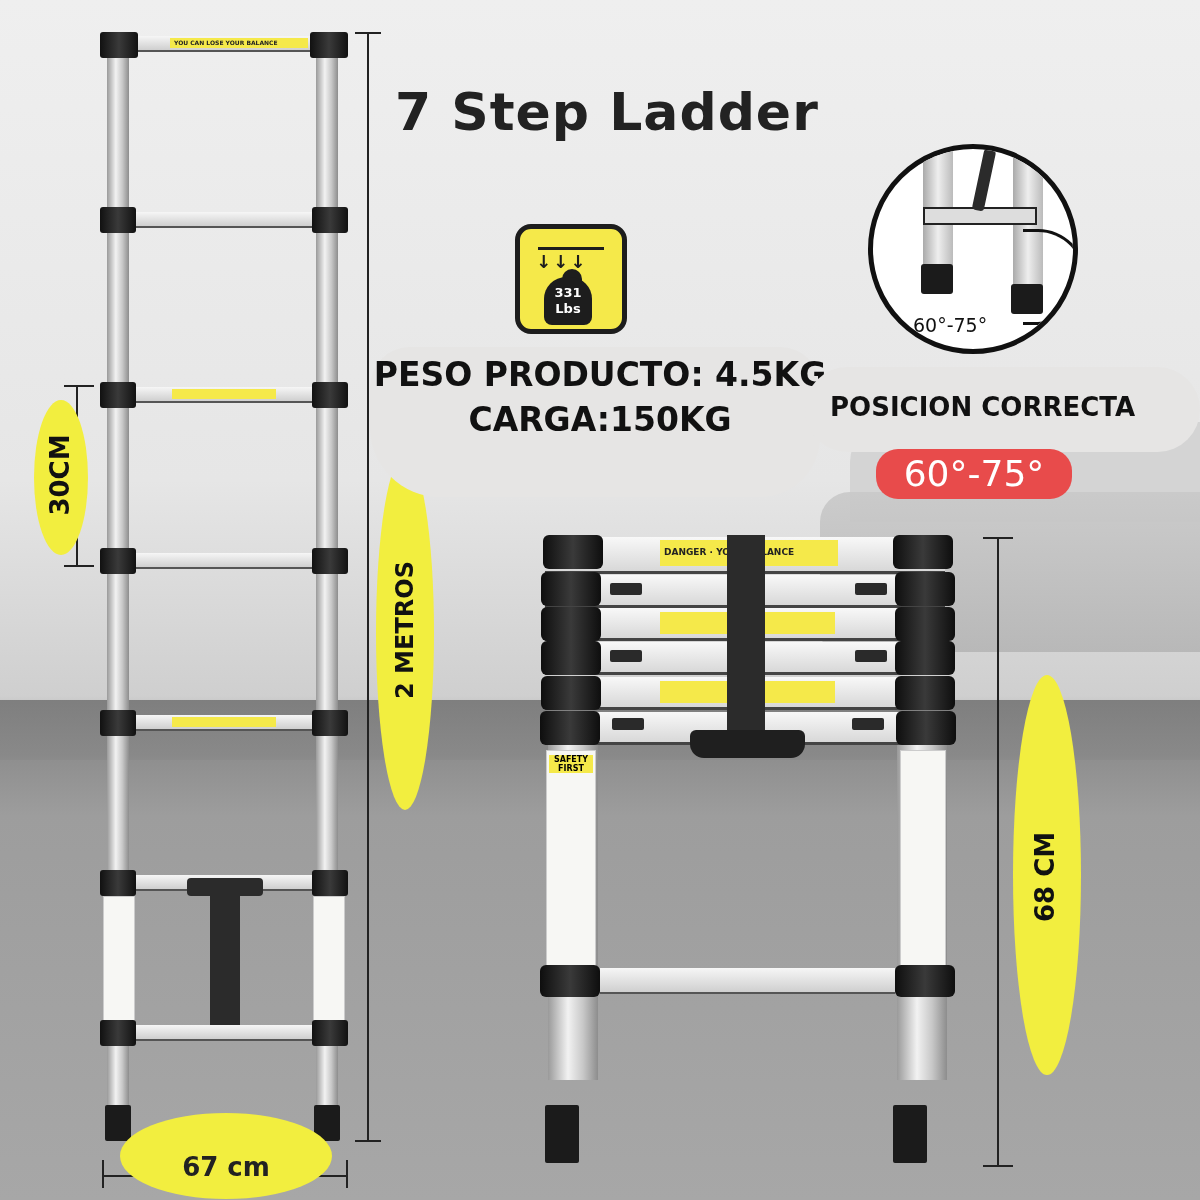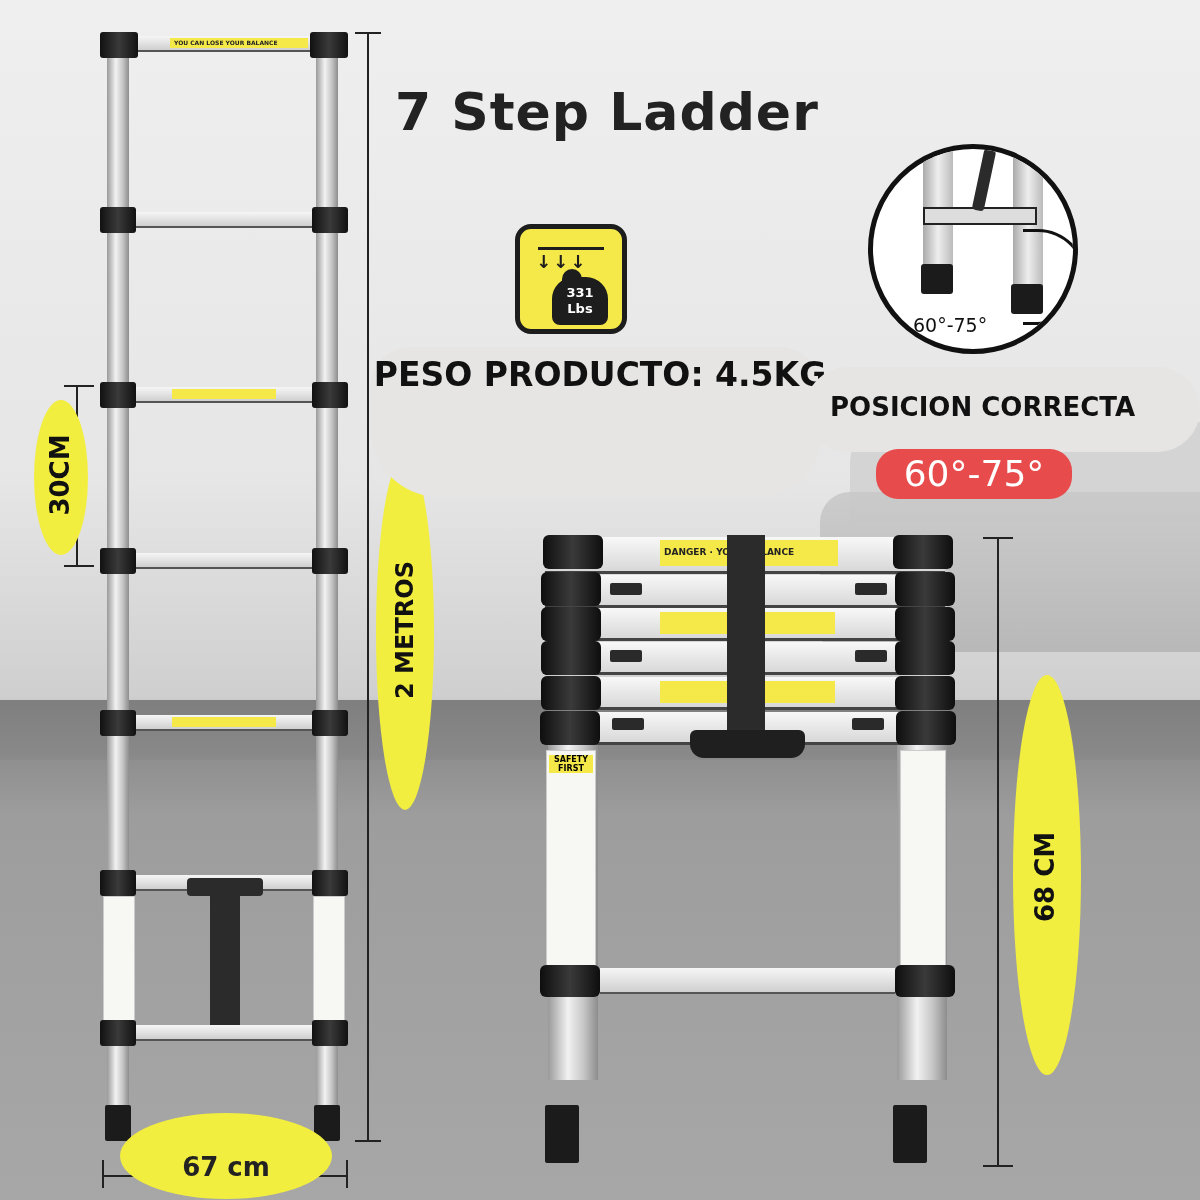--- a/index.html
+++ b/index.html
@@ -7,21 +7,21 @@
   .bg{position:absolute;inset:0;background:linear-gradient(180deg,#efefef 0%,#e6e6e6 40%,#cfcfcf 58%,#8e8e8e 63%,#9d9d9d 68%,#a7a7a7 100%);}
   .sofa{position:absolute;left:820px;top:480px;width:380px;height:160px;background:linear-gradient(180deg,#c9c9c9,#b5b5b5);border-radius:30px 0 0 20px;opacity:.9;}
   .sofa-back{position:absolute;left:850px;top:410px;width:350px;height:100px;background:#d4d4d4;border-radius:40px 0 0 0;}
   .floor-dark{position:absolute;left:0;top:700px;width:1200px;height:60px;background:linear-gradient(180deg,#5e5e5e,#8a8a8a);opacity:.7;}
   .abs{position:absolute;margin-top:12px;}
   .title{left:395px;top:70px;font-size:52px;font-weight:bold;color:#222;letter-spacing:1px;white-space:nowrap;}
   
   .weight-icon{left:515px;top:212px;width:112px;height:110px;background:#f5e94a;border:5px solid #1d1d1d;border-radius:16px;box-sizing:border-box;}
   .weight-icon .bar{position:absolute;left:18px;top:18px;width:66px;height:3px;background:#1d1d1d;}
   .weight-icon .arrows{position:absolute;left:16px;top:20px;font-size:18px;font-weight:bold;color:#1d1d1d;letter-spacing:2px;}
-  .weight-icon .bell{position:absolute;left:32px;top:48px;width:56px;height:48px;background:#1d1d1d;border-radius:22px 22px 8px 8px;color:#fff;font-size:13px;font-weight:bold;text-align:center;line-height:16px;padding-top:8px;box-sizing:border-box;}
+  .weight-icon .bell{position:absolute;left:24px;top:48px;width:48px;height:48px;background:#1d1d1d;border-radius:22px 22px 8px 8px;color:#fff;font-size:13px;font-weight:bold;text-align:center;line-height:16px;padding-top:8px;box-sizing:border-box;}
   .weight-icon .knob{position:absolute;left:42px;top:40px;width:20px;height:14px;background:#1d1d1d;border-radius:10px 10px 0 0;}
   
   .info-bubble{left:370px;top:335px;width:450px;height:150px;background:#e6e5e4;border-radius:40px 40px 60px 70px;}
   .info-text{left:370px;top:340px;width:460px;text-align:center;font-size:33px;font-weight:bold;color:#111;line-height:45px;}
   .info-text div{white-space:nowrap;}
   
   .circle{left:868px;top:132px;width:210px;height:210px;border:5px solid #111;border-radius:50%;background:#fff;overflow:hidden;box-sizing:border-box;}
   .circle .rail{position:absolute;width:30px;background:linear-gradient(90deg,#aaa,#eee,#bbb);}
   .circle .foot{position:absolute;width:32px;height:30px;background:#1b1b1b;border-radius:3px;}
   .circle .rung{position:absolute;left:50px;top:58px;width:110px;height:14px;background:#ddd;border:2px solid #222;}
@@ -129,20 +129,21 @@
   <div class="knob"></div>
   <div class="bell">
     <div>331</div>
     <div>Lbs</div>
   </div>
 </div>
 
 <div class="abs info-bubble"></div>
 <div class="abs info-text">
   <div>PESO PRODUCTO: 4.5KG</div>
+  <div>CARGA:150KG</div>
 </div>
 
 <div class="abs circle">
   <div class="rail" style="left:50px;top:0;height:140px;"></div>
   <div class="rail" style="left:140px;top:0;height:150px;"></div>
   <div class="rung"></div>
   <div class="strap" style="left:105px;top:0;width:12px;height:62px;border-radius:4px;transform:rotate(12deg);"></div>
   <div class="foot" style="left:48px;top:115px;"></div>
   <div class="foot" style="left:138px;top:135px;"></div>
   <div class="arc"></div>

